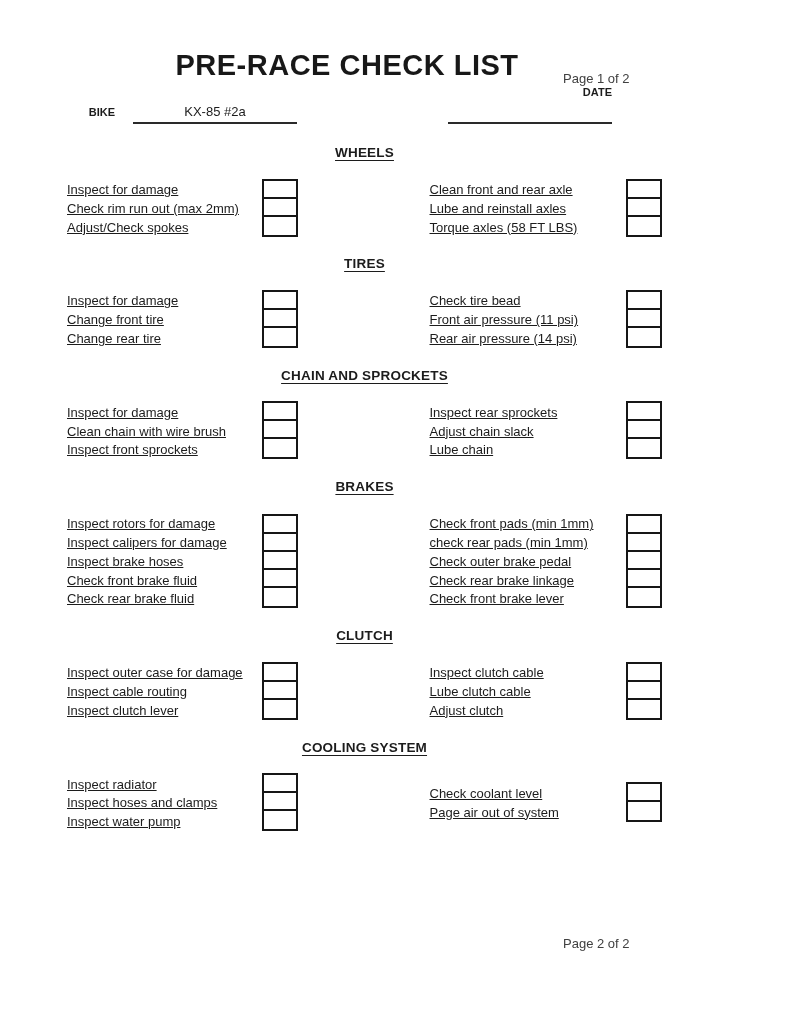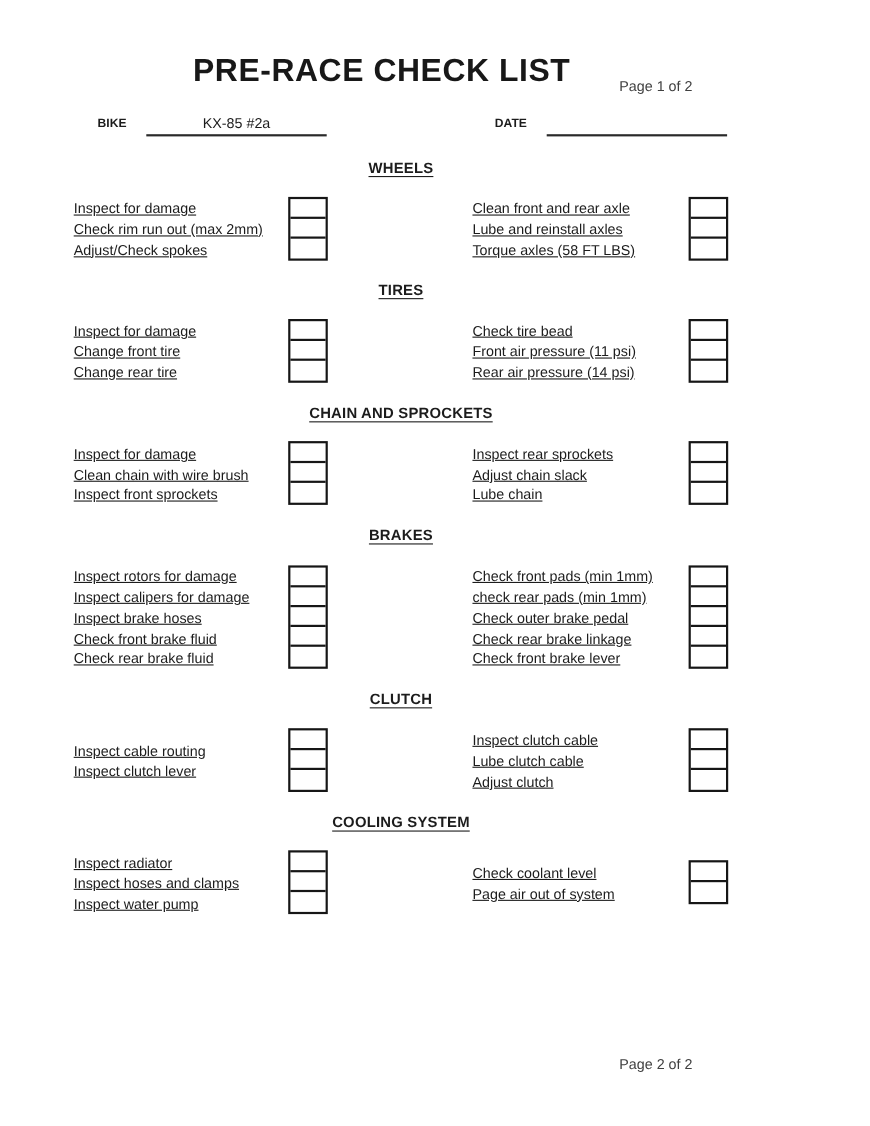--- a/index.html
+++ b/index.html
@@ -7,41 +7,41 @@
   .page {
     position:relative;
     width:791px; height:1024px;
     background:#ffffff;
     font-family:"Liberation Sans", sans-serif;
     color:#1c1c1c;
     overflow:hidden;
   }
   .pagelabel { position:absolute; font-size:13px; color:#404040; }
   .pagelabel.top    { left:563px; top:71px;  }
-  .pagelabel.bottom { left:563px; top:936px;margin-top:24px; }
+  .pagelabel.bottom { left:563px; top:936px; }
 
   .content { margin-left:67px; width:595px; }
 
   .title {
     width:560px;
     padding-top:48px;
     text-align:center;
     font-size:29px;
     font-weight:bold;
     letter-spacing:0.5px;
     line-height:34px;
     color:#181818;
   }
 
   .fields { margin-top:20px; }
   .field-row { display:flex; height:22px; align-items:flex-end; }
   .field-row + .field-row { margin-top:14px; }
   .fgroup { display:flex; align-items:flex-end; }
   .fgroup.left  { width:297px; }
-  .fgroup.right { margin-left:66px; }
+  .fgroup.right { margin-left:66px;flex-direction:column; }
   .flabel {
     font-weight:bold; font-size:11px; line-height:18px;
     text-align:right; width:48px; padding-bottom:3px;
   }
   .fgroup.right .flabel { width:49px; }
   .fvalue {
     width:164px; margin-left:18px;
     border-bottom:2px solid #2a2a2a;
     text-align:center; font-size:13px; line-height:18px;
     padding-bottom:1px; min-height:20px;
@@ -212,20 +212,21 @@
             <div class="cell"></div>
             <div class="cell"></div>
           </div>
         </div>
       </section>
 
       <section class="sec">
         <div class="sec-title">CLUTCH</div>
         <div class="sec-body">
           <div class="labels left">
+            <div class="item">Inspect outer case for damage</div>
             <div class="item">Inspect cable routing</div>
             <div class="item">Inspect clutch lever</div>
           </div>
           <div class="checkstack">
             <div class="cell"></div>
             <div class="cell"></div>
             <div class="cell"></div>
           </div>
           <div class="spacer"></div>
           <div class="labels right">

